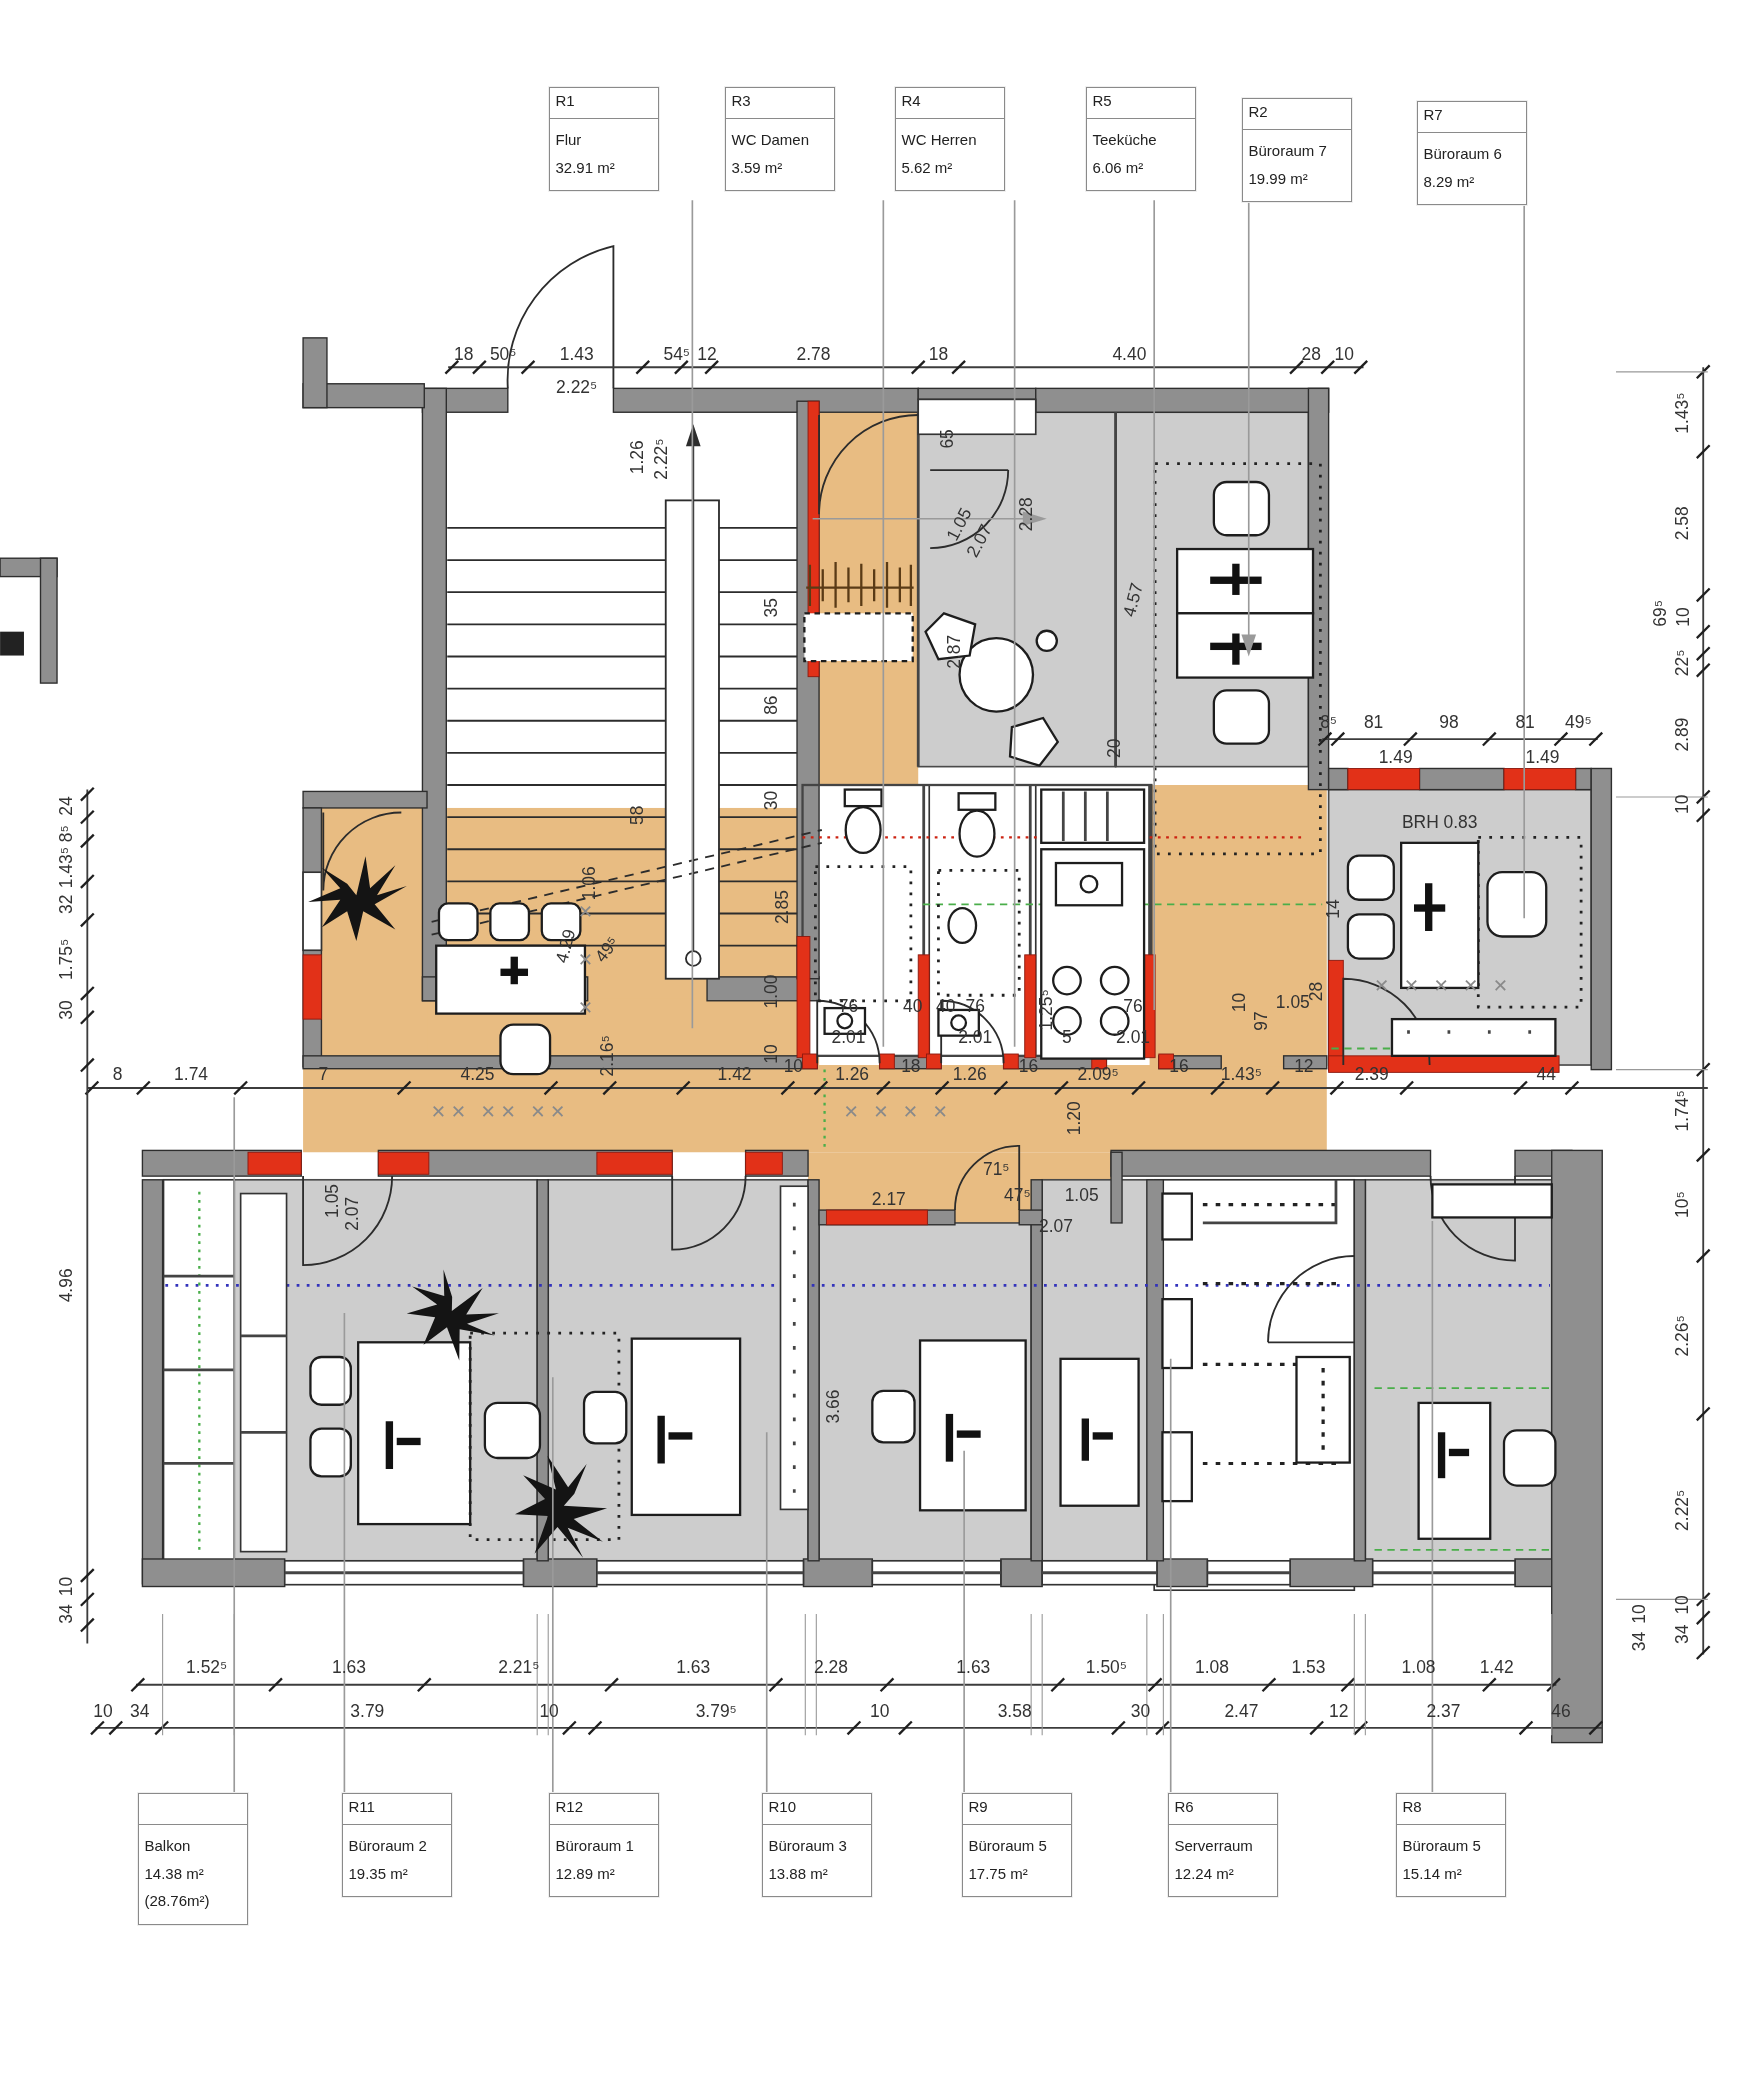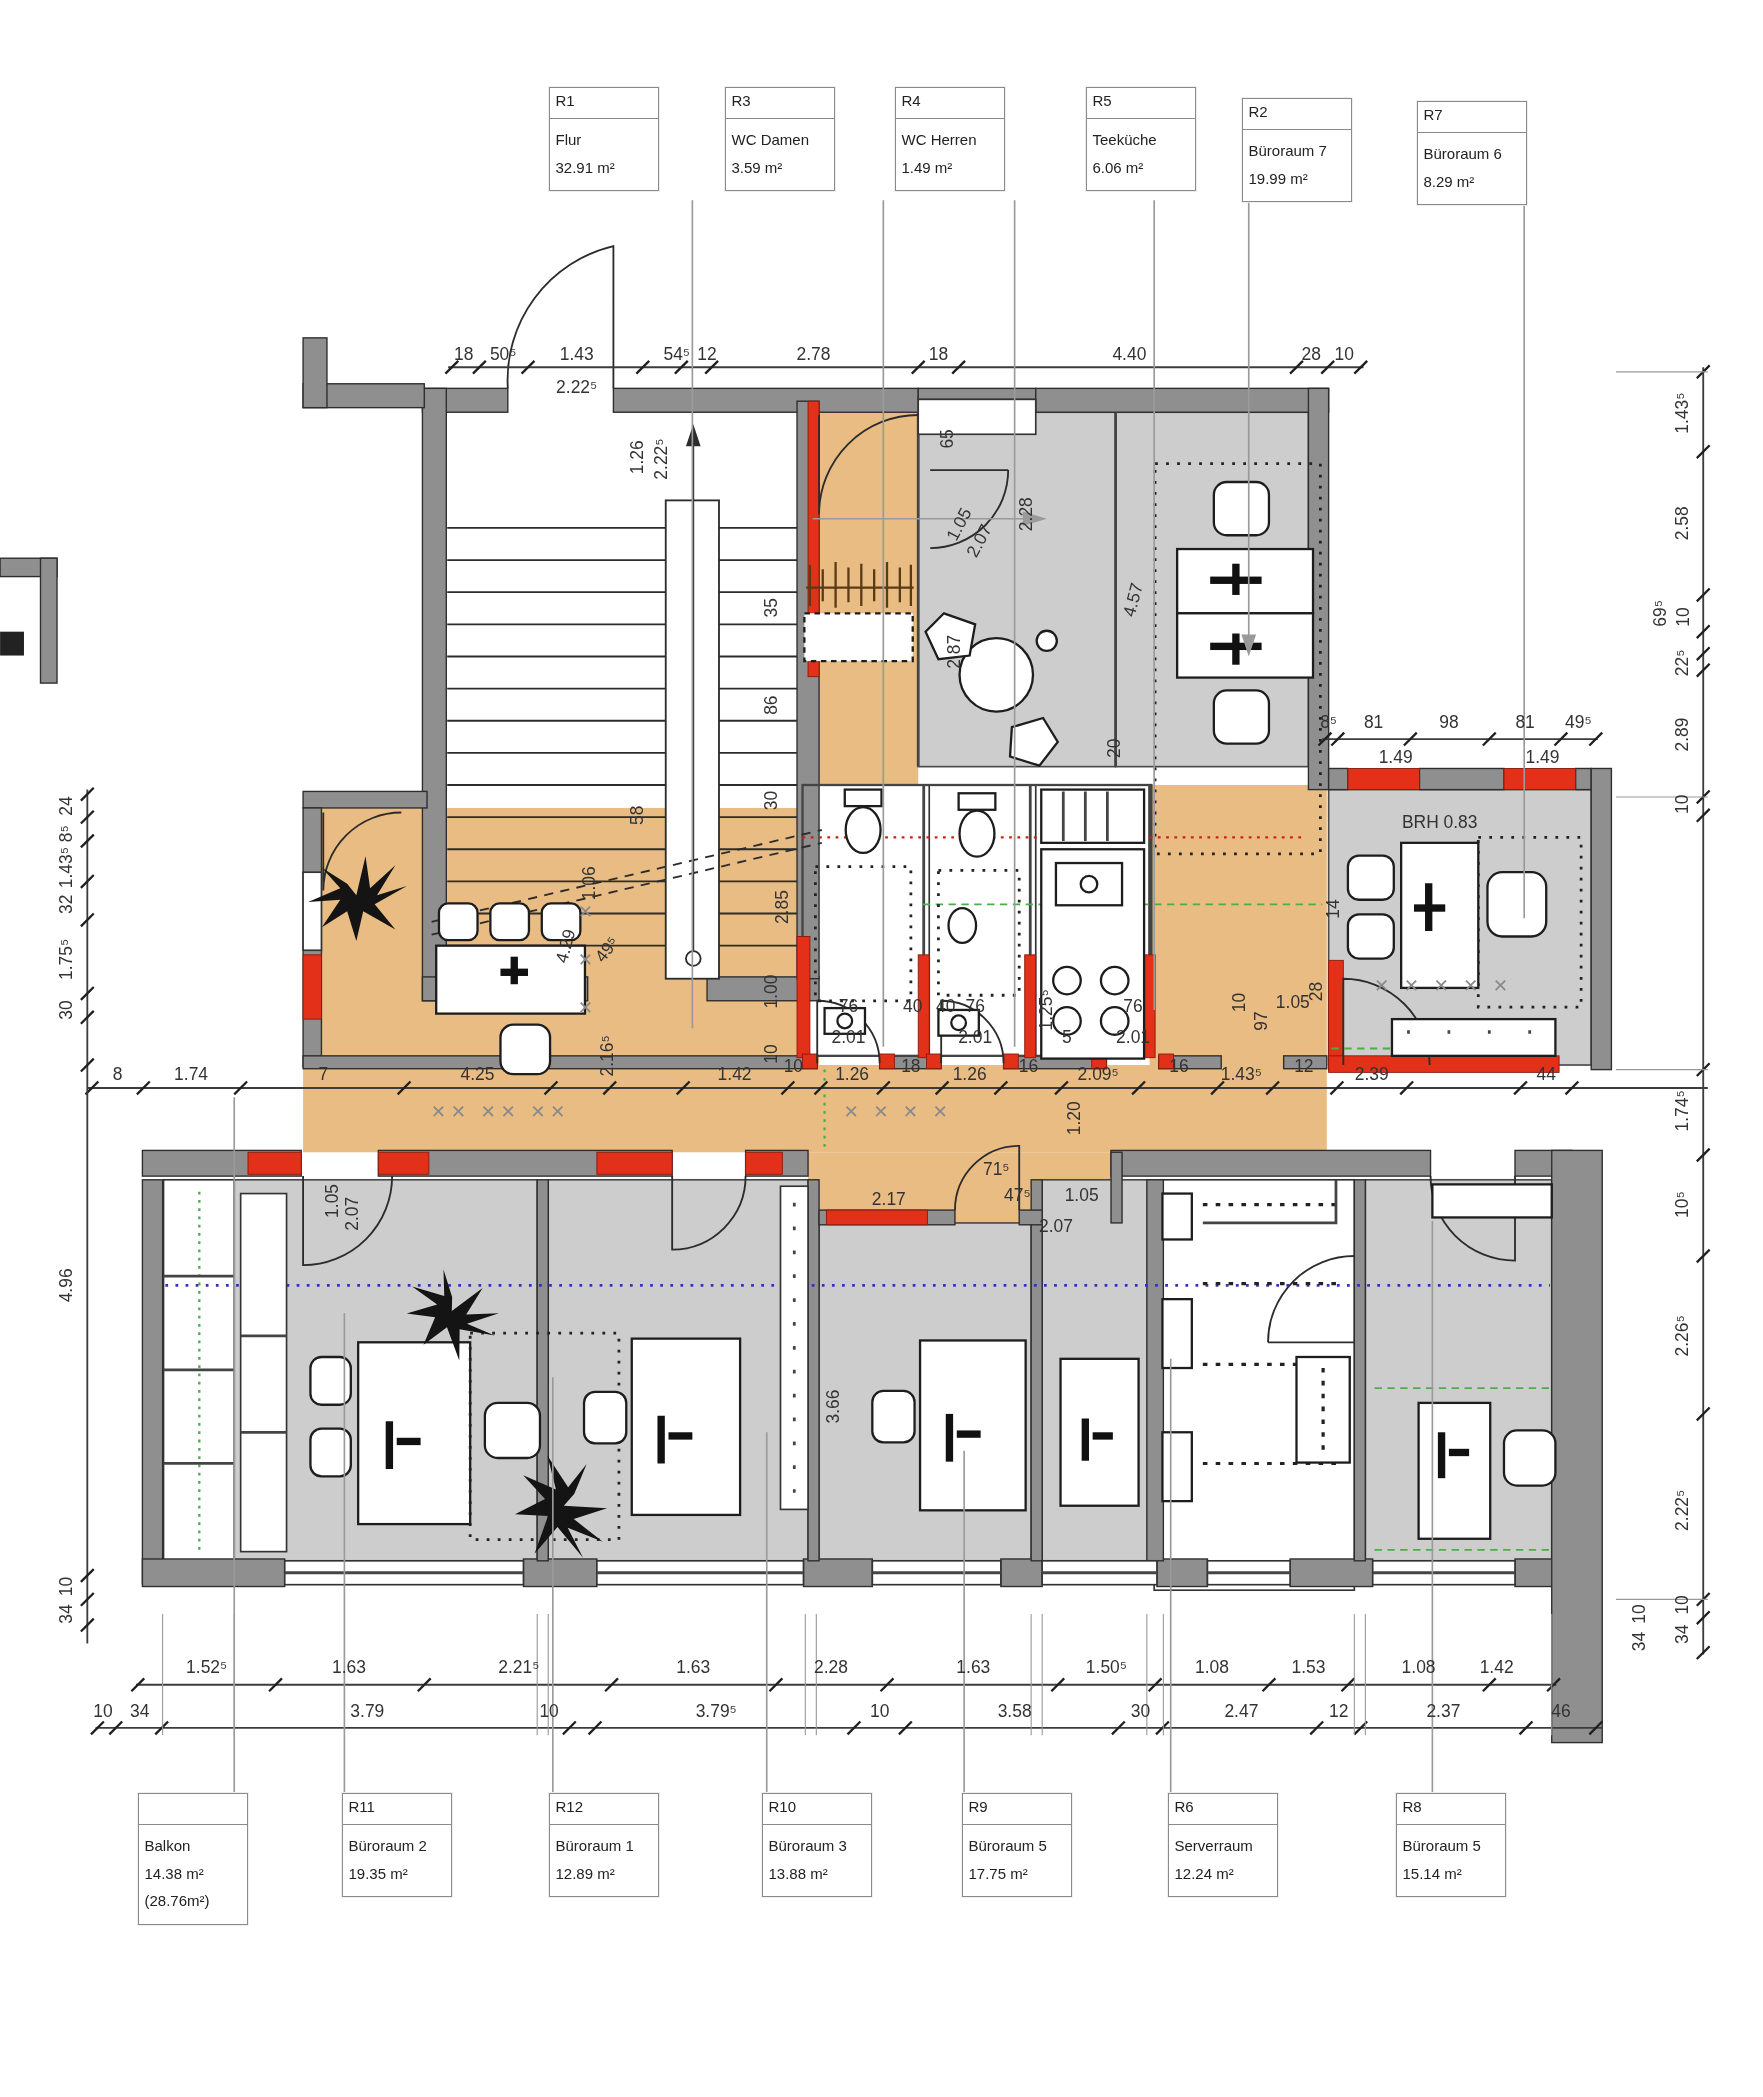--- a/index.html
+++ b/index.html
@@ -619,21 +619,21 @@
     <span>32.91 m²</span></div>
     </div>
   <div class="rbox" style="left:725px;top:87px">
     <div class="hd">R3</div>
     <div class="bd"><span>WC Damen</span><br>
     <span>3.59 m²</span></div>
     </div>
   <div class="rbox" style="left:895px;top:87px">
     <div class="hd">R4</div>
     <div class="bd"><span>WC Herren</span><br>
-    <span>1.49 m²</span></div>
+    <span>5.62 m²</span></div>
     </div>
   <div class="rbox" style="left:1086px;top:87px">
     <div class="hd">R5</div>
     <div class="bd"><span>Teeküche</span><br>
     <span>6.06 m²</span></div>
     </div>
   <div class="rbox" style="left:1242px;top:98px">
     <div class="hd">R2</div>
     <div class="bd"><span>Büroraum 7</span><br>
     <span>19.99 m²</span></div>

